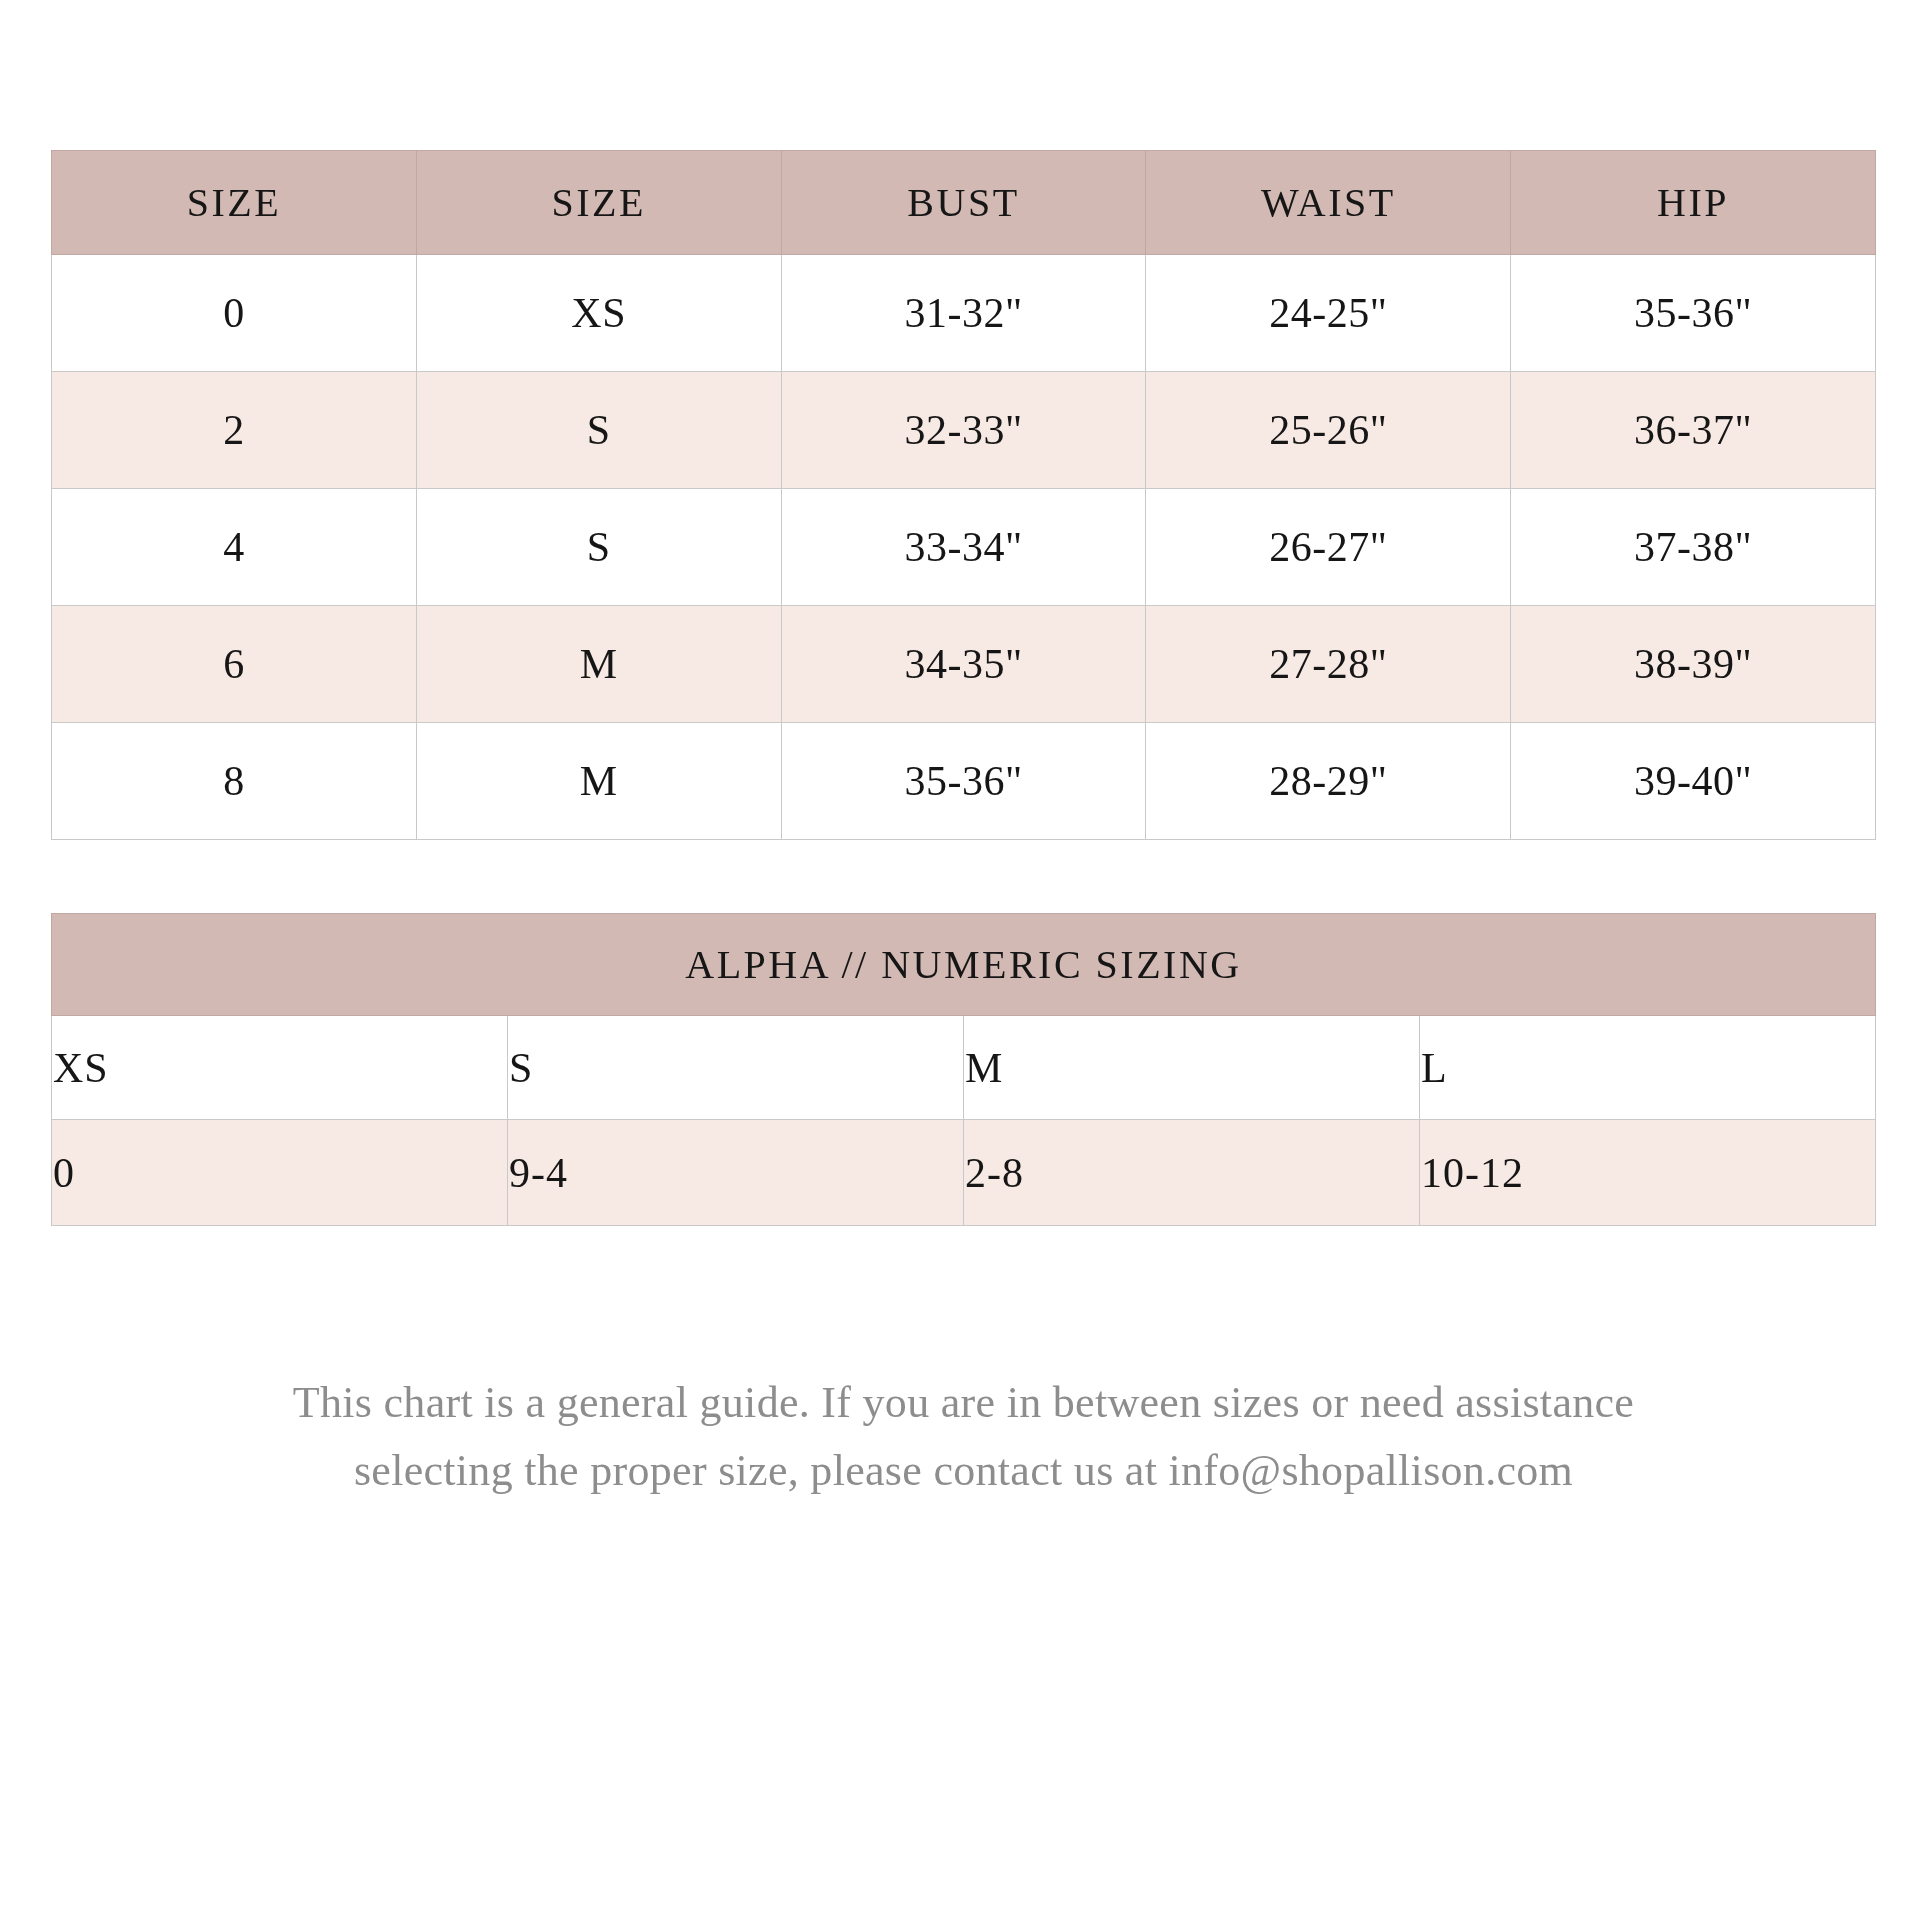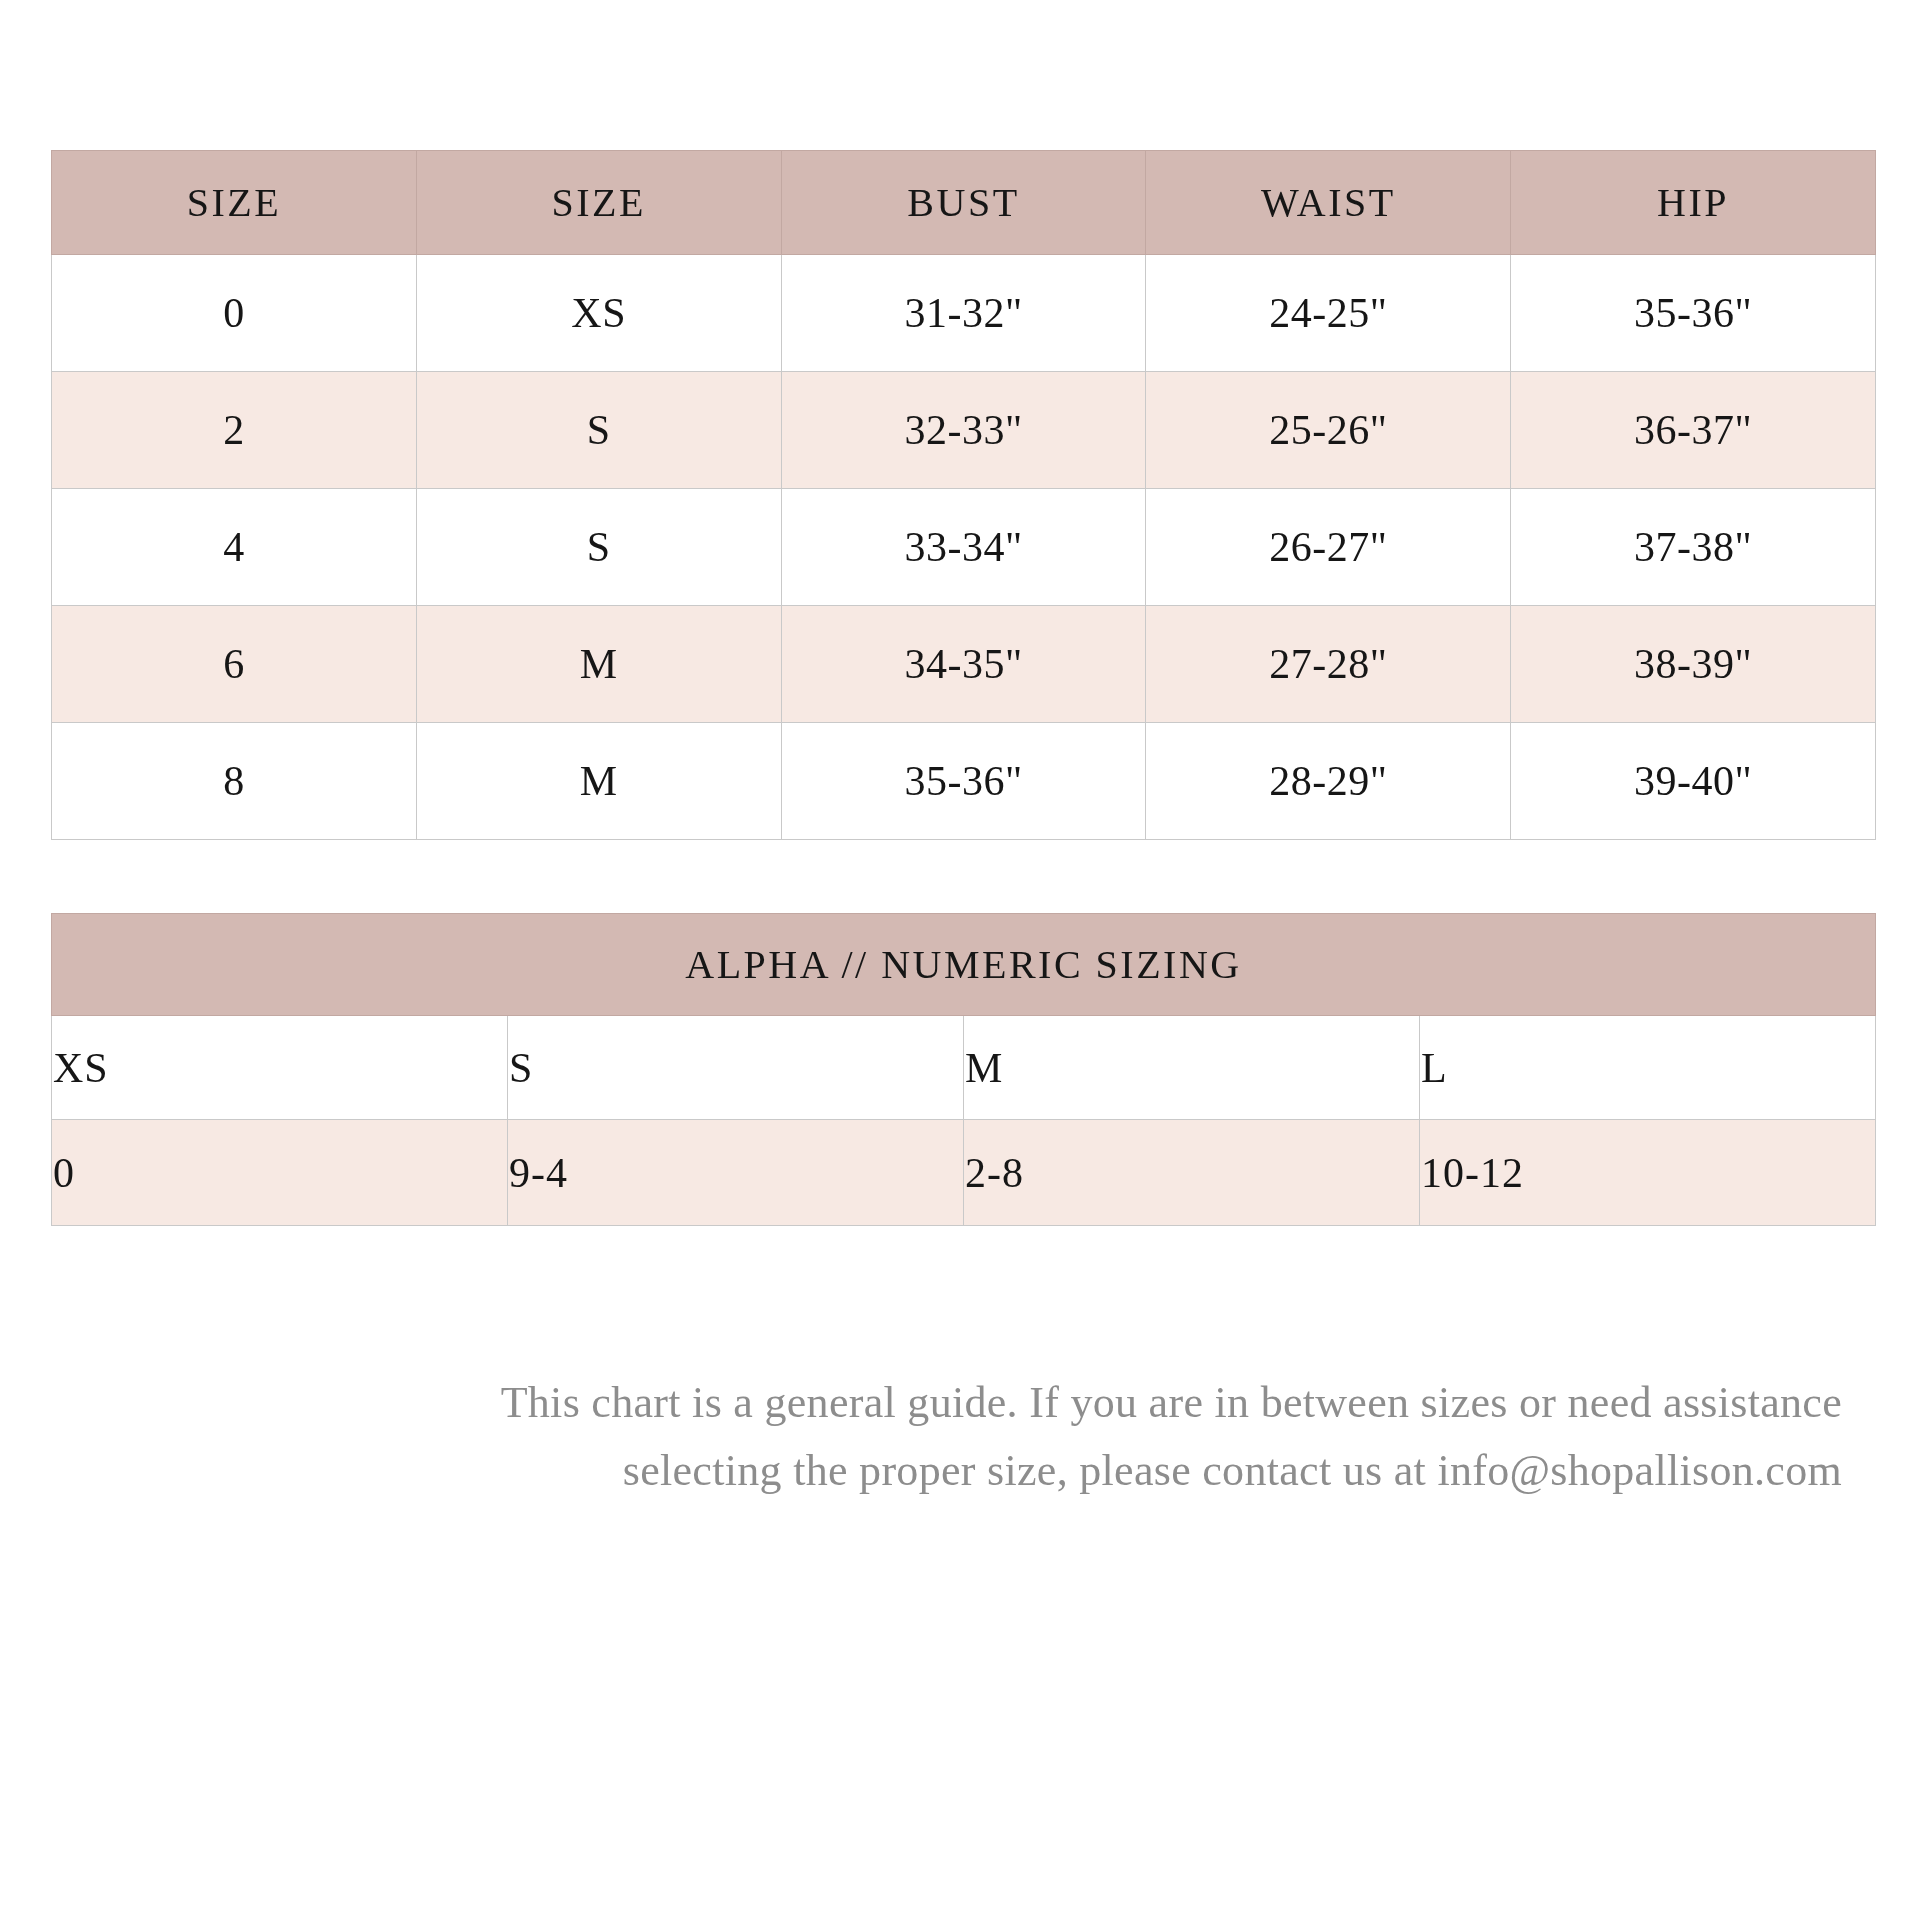--- a/index.html
+++ b/index.html
@@ -92,21 +92,20 @@
     margin-top: 143px;
     text-align: center;
     color: #8d8d8d;
     font-size: 44px;
     line-height: 1.55;
     letter-spacing: 0.3px;
     padding: 0 34px;
   }
   .footnote .line {
     display: block;
-    text-align: right;
   }
 </style>
 </head>
 <body>
 
 <div class="page">
 
   <div class="main-table-wrap">
     <table class="main-table">
       <thead>

